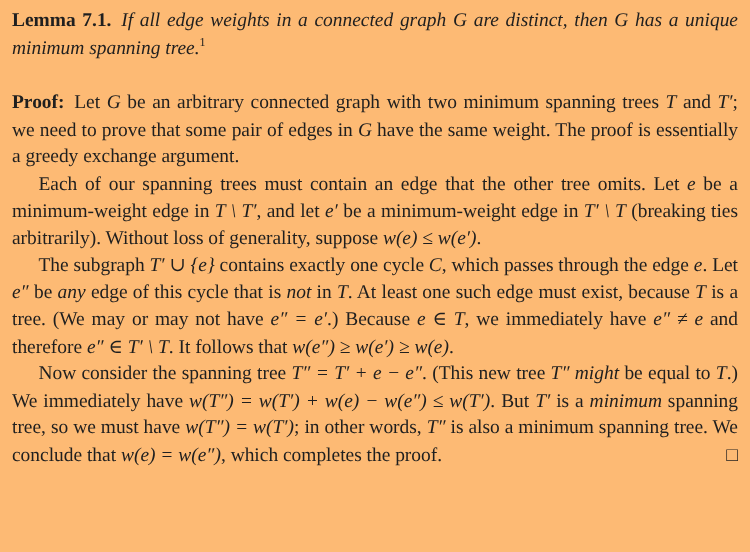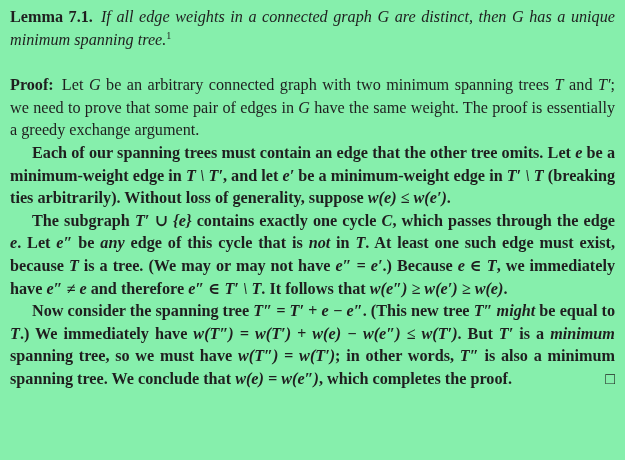--- a/index.html
+++ b/index.html
@@ -1,29 +1,29 @@
 <!DOCTYPE html>
 <html><head>
 <meta charset="utf-8">
 <style>
   * { margin: 0; padding: 0; box-sizing: border-box; }
   html, body { background: #ffffff; }
   .page {
     width: 625px;
     height: 460px;
-    background: #86efac;
+    background: #fdba74;
     color: #1f1f1f;
     font-family: "Liberation Serif", "DejaVu Serif", serif;
     font-size: 16.2px;
     line-height: 22.6px;
     padding: 6px 10px 0 10px;
     overflow: hidden;
   }
   p { text-align: justify; }
-  .indent { text-indent: 22px; font-weight: bold; }
+  .indent { text-indent: 22px; }
   .lemma { margin-bottom: 23px; }
   .run-b { font-weight: 700; }
   .run-i, .run-m { font-style: italic; }
   .run-r { font-style: normal; }
   .run-sup {
     font-style: normal;
     font-size: 62%;
     vertical-align: super;
     line-height: 0;
   }

